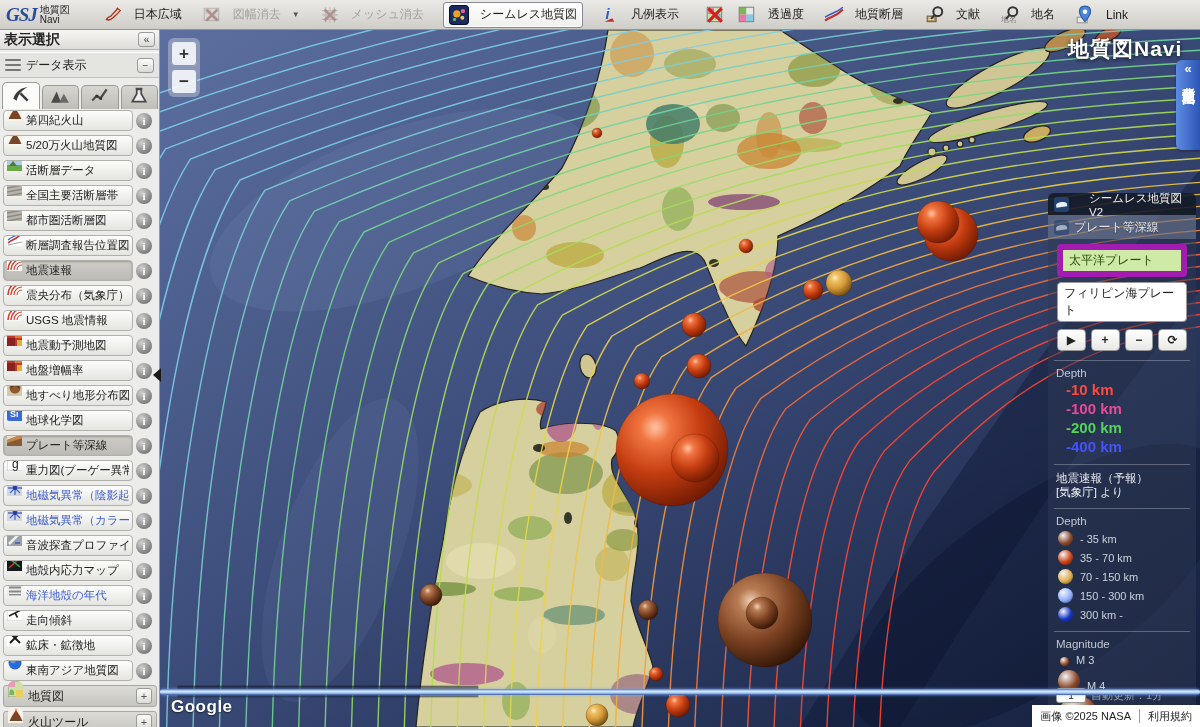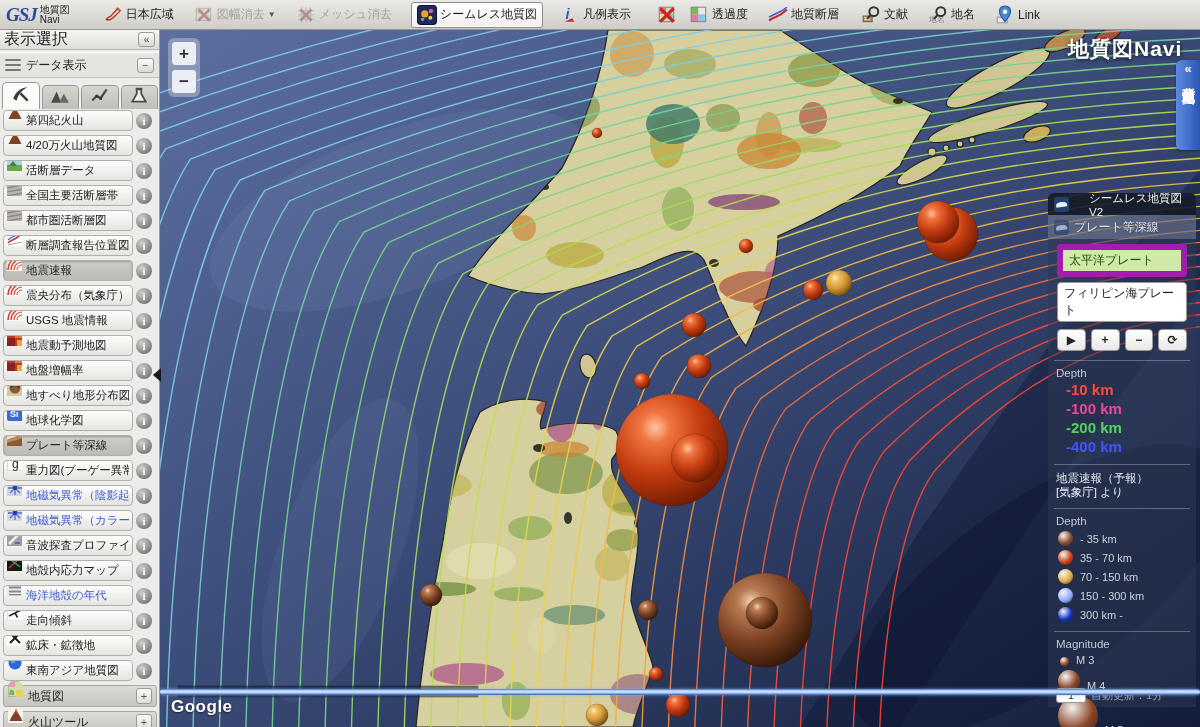--- a/index.html
+++ b/index.html
@@ -8,36 +8,36 @@
 
   
   .toolbar{position:absolute;left:0;top:0;width:1200px;height:30px;
     background:linear-gradient(#eceae6,#cfcdc8);border-bottom:1px solid #96948e;
     display:flex;align-items:center;padding:0 6px;z-index:50;}
   .logo{display:flex;align-items:center;margin-right:14px;}
   .logo .gsj{font-family:"Liberation Serif","DejaVu Serif",serif;font-style:italic;font-weight:bold;
     font-size:19px;color:#2a4a9c;letter-spacing:-1px;margin-right:3px;}
   .logo .stack{display:flex;flex-direction:column;line-height:10px;}
   .logo .stack span{font-size:10px;color:#222;}
-  .tbtn{display:flex;align-items:center;gap:3px;height:26px;padding:0 5px;border-radius:3px;
+  .tbtn{display:flex;align-items:center;gap:11px;height:26px;padding:0 5px;border-radius:3px;
     font-size:12px;color:#222;white-space:nowrap;cursor:default;}
   .tbtn .ticon{display:flex;align-items:center;justify-content:center;width:20px;height:20px;}
   .tbtn.disabled{color:#a2a09a;}
   .tbtn.disabled .ticon{opacity:.45;filter:grayscale(60%);}
   .tbtn.active{background:linear-gradient(#ffffff,#efefec);border:1px solid #8a8a96;
     box-shadow:inset 0 0 0 1px #fff;}
   .tb-caret{font-size:8px;color:#555;}
 
   
   .sidebar{position:absolute;left:0;top:30px;width:160px;height:697px;background:#ececea;
     border-right:1px solid #9a9a96;z-index:40;}
   .sb-header{position:absolute;left:0;top:0;width:100%;height:20px;
     background:linear-gradient(#f6f6f4,#dddcd8);border-bottom:1px solid #b8b6b0;
     display:flex;align-items:center;justify-content:space-between;padding:0 4px;}
-  .sb-header .t{font-size:16px;font-weight:normal;color:#222;}
+  .sb-header .t{font-size:14px;font-weight:bold;color:#222;}
   .mini-btn{width:17px;height:15px;font-size:10px;line-height:13px;text-align:center;color:#444;
     background:linear-gradient(#fdfdfd,#d8d8d4);border:1px solid #9a9a96;border-radius:3px;}
   .sb-data{position:absolute;left:0;top:22px;width:100%;height:26px;background:#e4e4e0;
     border-top:1px solid #fff;border-bottom:1px solid #c2c0ba;display:flex;align-items:center;
     gap:5px;padding:0 5px;}
   .sb-data .t{font-size:12px;color:#222;flex:1;}
   .burger{width:16px;height:12px;display:flex;flex-direction:column;justify-content:space-between;}
   .burger i{height:2px;background:#777;border-radius:1px;}
   .sb-tabs{position:absolute;left:2px;top:52px;width:156px;height:27px;display:flex;gap:2px;align-items:flex-end;}
   .tab{flex:1;height:24px;display:flex;align-items:center;justify-content:center;
@@ -302,21 +302,21 @@
           <div class="info-btn">i</div>
         </div>
         <div class="row">
           <div class="item">
             <span class="sicon"><svg width="16" height="16" viewBox="0 0 16 16" xmlns="http://www.w3.org/2000/svg">
                 <rect width="16" height="16" fill="#f8f4ec"></rect>
                 <path d="M8 3 L12 9 L14.5 14 L1.5 14 L4 9 Z" fill="#7a4426"></path>
                 <path d="M8 3 L10 6 L8 5.2 L6 6 Z" fill="#e03818"></path>
                 <path d="M8 1 L8.8 3.2 L7.2 3.2Z" fill="#f06030"></path>
               </svg></span>
-            <span class="lbl">4/20万火山地質図</span>
+            <span class="lbl">5/20万火山地質図</span>
           </div>
           <div class="info-btn">i</div>
         </div>
         <div class="row">
           <div class="item">
             <span class="sicon"><svg width="16" height="16" viewBox="0 0 16 16" xmlns="http://www.w3.org/2000/svg">
                 <rect width="16" height="16" fill="#a8d0e8"></rect>
                 <rect y="10" width="16" height="6" fill="#6aa84a"></rect>
                 <circle cx="12" cy="4.5" r="2" fill="#f0d040"></circle>
                 <path d="M2 11 L6 6 L10 11Z" fill="#4a7a3a"></path>
@@ -850,14 +850,19 @@
         </div>
 
       <div class="auto-row">
         <input value="1" style="">
         <span class="t">自動更新：1分</span>
       </div>
     </div>
 
     <div class="blueline"></div>
     <div class="glogo">Google</div>
+    <div class="attrib">
+      <span>画像 ©2025 NASA</span>
+      <span class="sep"></span>
+      <span>利用規約</span>
+    </div>
   </div>
 </div>
 
 </body></html>

